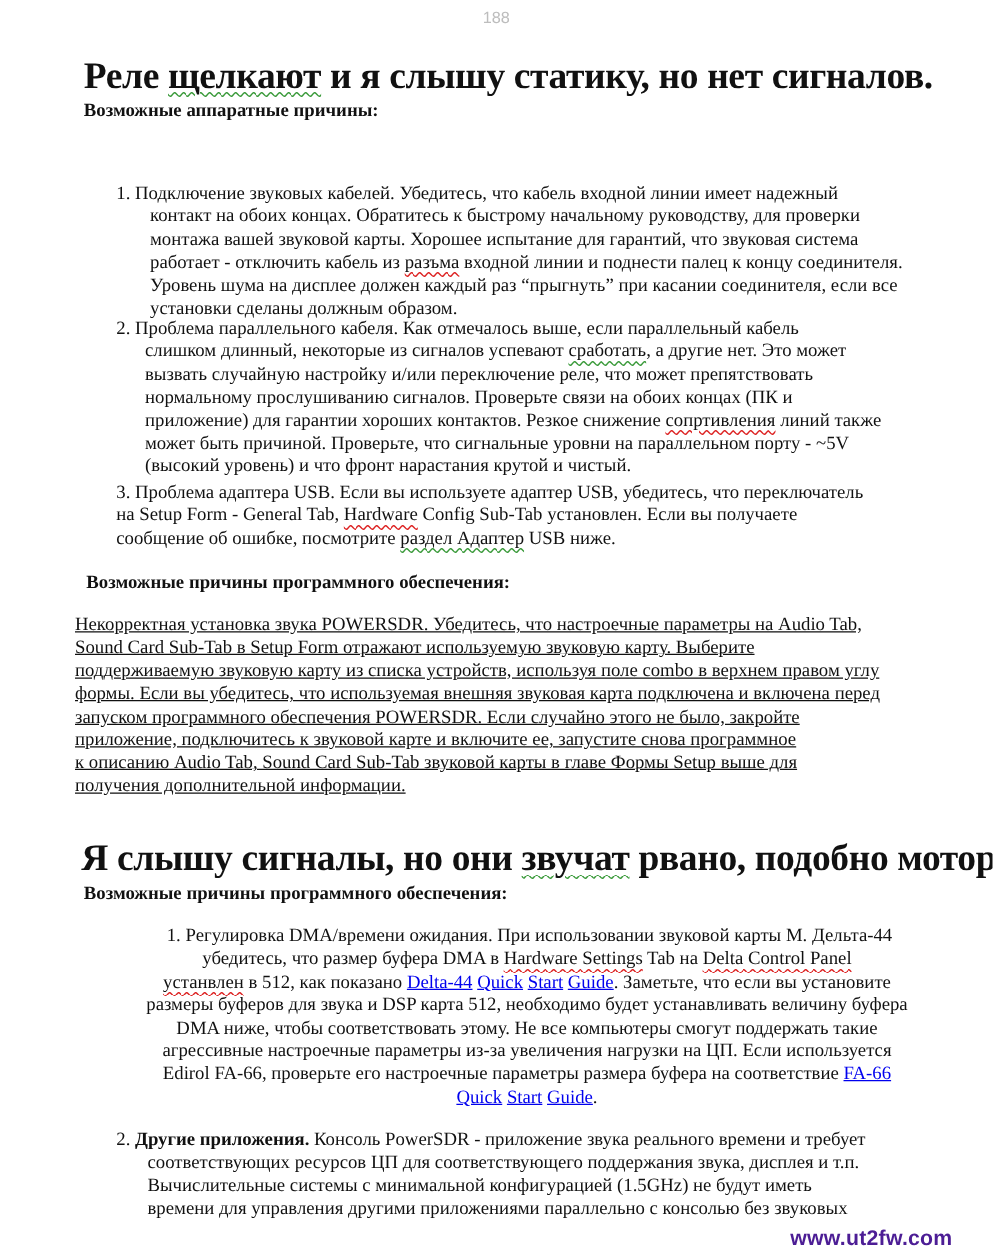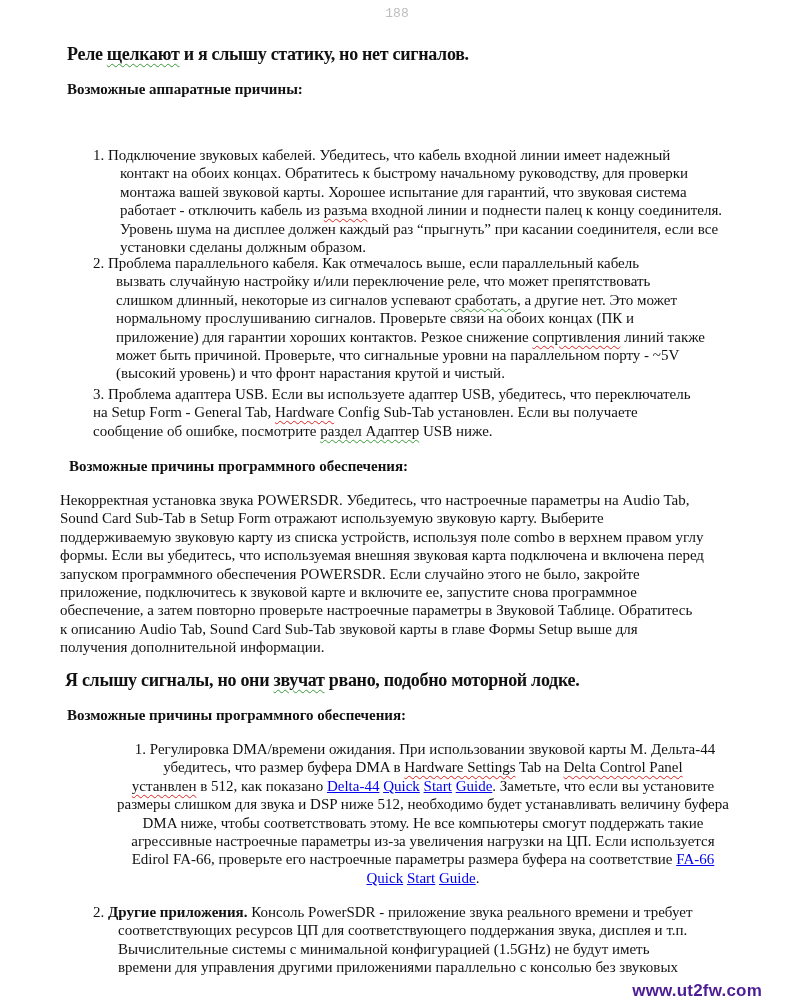--- a/index.html
+++ b/index.html
@@ -2,24 +2,24 @@
 <html><head>
 <meta charset="utf-8">
 <style>
   html, body { margin: 0; padding: 0; background: #ffffff; }
   body {
     width: 794px; height: 1005px; position: relative; overflow: hidden;
     font-family: "Liberation Serif", serif; color: #111;
   }
   .page-num {
     position: absolute; left: 0; width: 794px; top: 6px; text-align: center;
-    font-family: Liberation Mono, monospace; font-size: 13px; color: #bdbdbd;
+    font-family: Liberation Sans, sans-serif; font-size: 13px; color: #bdbdbd;
   }
   .h1 {
-    position: absolute; left: 67px; font-weight: bold; font-size: 18px;
+    position: absolute; left: 67px; font-weight: bold; font-size: 30px;
     letter-spacing: -0.3px; white-space: nowrap;
   }
   .h2 {
     position: absolute; font-weight: bold; font-size: 15px; white-space: nowrap;
   }
   .para {
     position: absolute; font-size: 15px; line-height: 18.4px;
   }
   .line { white-space: nowrap; display: block; }
   .sq-green { text-decoration: underline wavy #3a9a3a; text-decoration-thickness: 1px; text-underline-offset: 3px; }
@@ -44,57 +44,56 @@
   <span class="line">1.   Подключение звуковых кабелей. Убедитесь, что кабель входной линии имеет надежный</span>
   <span class="line" style="padding-left:27px">контакт на обоих концах. Обратитесь к быстрому начальному руководству, для проверки</span>
   <span class="line" style="padding-left:27px">монтажа вашей звуковой карты. Хорошее испытание для гарантий, что звуковая система</span>
   <span class="line" style="padding-left:27px"><span>работает - отключить кабель из </span><span class="sq-red">разъма</span><span> входной линии и поднести палец к концу соединителя.</span></span>
   <span class="line" style="padding-left:27px">Уровень шума на дисплее  должен каждый раз “прыгнуть” при касании соединителя, если все</span>
   <span class="line" style="padding-left:27px">установки сделаны должным образом.</span>
 </div>
 
 <div class="para" style="left:93px; top:240px;margin-top:14px;">
   <span class="line">2.  Проблема параллельного кабеля. Как отмечалось выше, если параллельный кабель</span>
+  <span class="line" style="padding-left:23px"><span>слишком длинный, некоторые из сигналов успевают </span><span class="sq-green">сработать</span><span>, а другие нет. Это может</span></span>
   <span class="line" style="padding-left:23px">вызвать случайную настройку и/или переключение реле, что может  препятствовать</span>
-  <span class="line" style="padding-left:23px"><span>слишком длинный, некоторые из сигналов успевают </span><span class="sq-green">сработать</span><span>, а другие нет. Это может</span></span>
   <span class="line" style="padding-left:23px">нормальному прослушиванию  сигналов.  Проверьте   связи  на  обоих  концах  (ПК  и</span>
   <span class="line" style="padding-left:23px"><span>приложение) для гарантии хороших контактов. Резкое снижение </span><span class="sq-red">сопртивления</span><span> линий также</span></span>
   <span class="line" style="padding-left:23px">может быть причиной.  Проверьте, что сигнальные уровни на параллельном порту - ~5V</span>
   <span class="line" style="padding-left:23px">(высокий уровень) и что фронт нарастания крутой и чистый.</span>
 </div>
 
 <div class="para" style="left:93px; top:385px;">
   <span class="line">3.   Проблема адаптера USB. Если вы  используете адаптер USB, убедитесь, что переключатель</span>
   <span class="line"><span>на Setup Form - General  Tab, </span><span class="sq-red">Hardware</span><span> Config Sub-Tab установлен. Если вы  получаете</span></span>
   <span class="line"><span>сообщение об ошибке, посмотрите </span><span class="sq-green">раздел Адаптер</span><span> USB ниже.</span></span>
 </div>
 
 <div class="h2" style="left:69px; top:458px;">Возможные причины программного обеспечения:</div>
 
-<div class="para" style="left:60px; top:491px;">
+<div class="para" style="left:60px; top:491px;text-decoration:underline;">
   <span class="line">Некорректная установка звука POWERSDR. Убедитесь, что настроечные параметры на Audio Tab,</span>
   <span class="line">Sound Card Sub-Tab в  Setup Form отражают используемую звуковую карту. Выберите</span>
   <span class="line">поддерживаемую звуковую карту из списка устройств, используя поле combo в верхнем правом углу</span>
   <span class="line">формы. Если вы убедитесь, что используемая внешняя звуковая карта подключена и включена перед</span>
   <span class="line">запуском программного обеспечения POWERSDR. Если  случайно этого  не было,  закройте</span>
   <span class="line">приложение, подключитесь к звуковой карте и включите ее, запустите снова программное</span>
-  <span class="line">обеспечение, а затем повторно проверьте настроечные параметры в Звуковой Таблице. Обратитесь</span>
   <span class="line">к описанию Audio Tab, Sound Card Sub-Tab звуковой карты в главе Формы Setup выше для</span>
   <span class="line">получения дополнительной информации.</span>
 </div>
 
 <div class="h1" style="top:670px; left:65px;"><span>Я слышу сигналы, но они </span><span class="sq-green">звучат</span><span> рвано, подобно моторной лодке.</span></div>
 
 <div class="h2" style="left:67px; top:707px;">Возможные причины программного обеспечения:</div>
 
 <div class="para" style="left:117px; top:740px;text-align:center;">
   <span class="line" style="padding-left:4px">1.    Регулировка DMA/времени ожидания. При использовании звуковой карты М. Дельта-44</span>
   <span class="line"><span> убедитесь, что размер буфера DMA в </span><span class="sq-red">Hardware Settings</span><span> Tab на </span><span class="sq-red">Delta Control Panel</span></span>
   <span class="line"><span class="sq-red">устанвлен</span><span> в  512, как показано </span><a class="link" href="#">Delta-44</a> <a class="link" href="#">Quick</a> <a class="link" href="#">Start</a> <a class="link" href="#">Guide</a><span>.  Заметьте, что если вы установите</span></span>
-  <span class="line">размеры слишком для  звука и DSP ниже 512, необходимо будет устанавливать величину буфера</span>
+  <span class="line">размеры буферов для  звука и DSP карта 512, необходимо будет устанавливать величину буфера</span>
   <span class="line">DMA ниже, чтобы соответствовать этому. Не все компьютеры смогут поддержать такие</span>
   <span class="line">агрессивные настроечные параметры из-за увеличения нагрузки на ЦП. Если используется</span>
   <span class="line"><span>Edirol FA-66, проверьте его настроечные параметры размера буфера на соответствие </span><a class="link" href="#">FA-66</a></span>
   <span class="line"><a class="link" href="#">Quick</a> <a class="link" href="#">Start</a> <a class="link" href="#">Guide</a><span>.</span></span>
 </div>
 
 <div class="para" style="left:93px; top:903px;">
   <span class="line"><span>2.   </span><b>Другие приложения.</b><span> Консоль PowerSDR - приложение звука реального времени и   требует</span></span>
   <span class="line" style="padding-left:25px">соответствующих ресурсов ЦП для соответствующего поддержания звука, дисплея и т.п.</span>
   <span class="line" style="padding-left:25px">Вычислительные системы с минимальной  конфигурацией  (1.5GHz)    не будут иметь</span>

